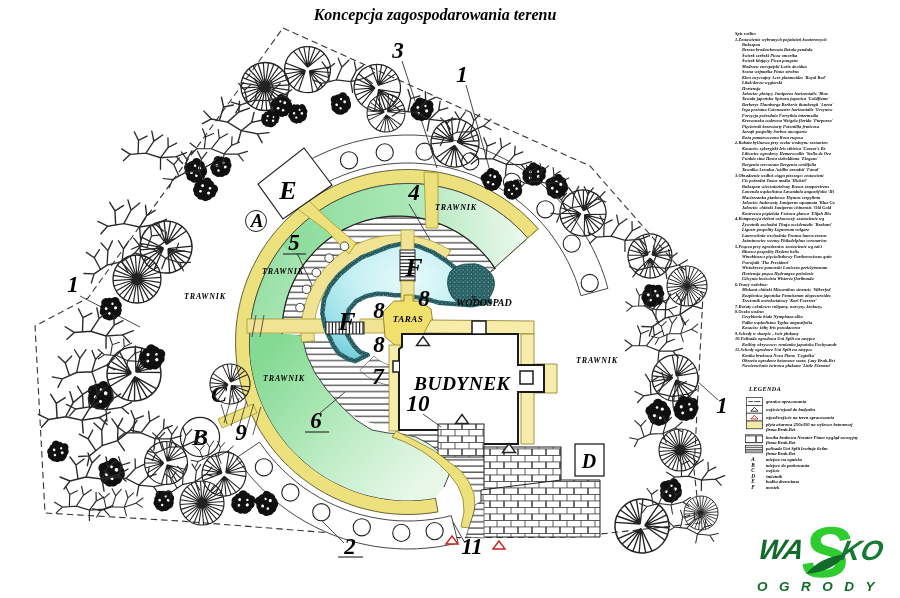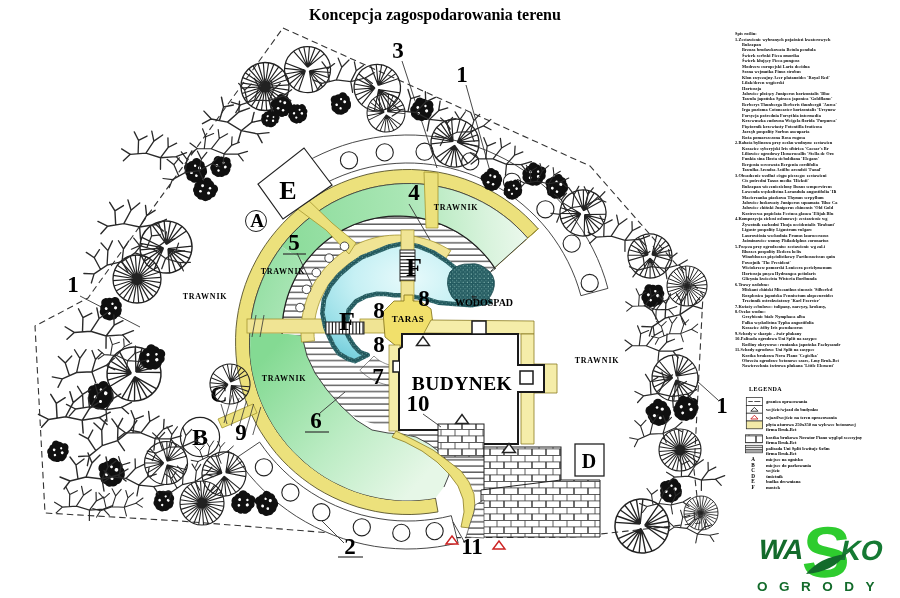--- a/index.html
+++ b/index.html
@@ -1,15 +1,15 @@
 <!DOCTYPE html>
 <html><head><meta charset="utf-8"><title>Koncepcja zagospodarowania terenu</title>
 <style>
 html,body{margin:0;padding:0;background:#fff;font-family:"Liberation Sans",sans-serif;}
-#page{position:relative;width:900px;height:598px;overflow:hidden;background:#fff;}
+#page{position:relative;width:900px;height:598px;overflow:hidden;background:#fff;font-style:italic;}
 </style></head>
 <body>
 <div id="page"><svg width="900" height="598" viewBox="0 0 900 598">
 
 <defs>
 <linearGradient id="g4" gradientUnits="userSpaceOnUse" x1="290" y1="250" x2="545" y2="230">
  <stop offset="0" stop-color="#8cdc9b"></stop>
           <stop offset="0.45" stop-color="#a9e6b4"></stop>
           <stop offset="0.78" stop-color="#d9f3dd"></stop>
           <stop offset="1" stop-color="#f4fbf4"></stop>

